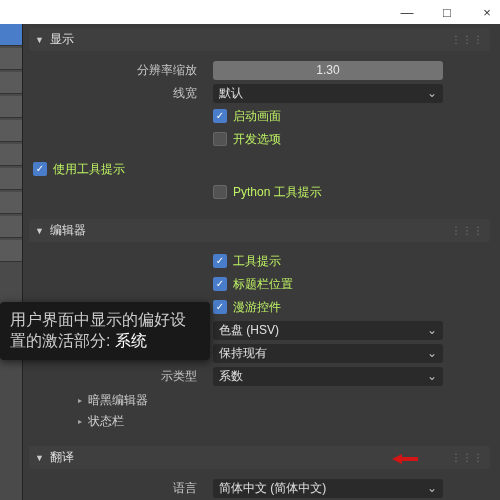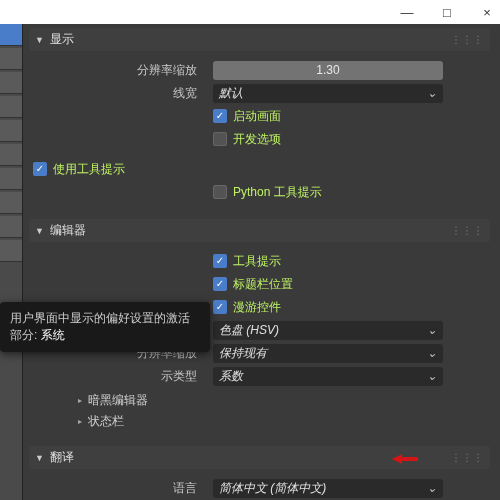--- a/index.html
+++ b/index.html
@@ -20,34 +20,34 @@
   .panel-header .tri { font-size: 9px; margin-right: 6px; color: #ccc; }
   .panel-header .title { flex: 1; font-size: 12px; color: #e0e0e0; }
   .panel-header .grip { color: #777; font-size: 10px; letter-spacing: 1px; }
   .panel-body { padding: 6px 4px 10px 4px; }
   
   .row { display: flex; align-items: center; margin: 3px 0; min-height: 20px; }
   .row .lbl { width: 180px; text-align: right; padding-right: 16px; color: #c8c8c8; font-size: 12px; }
   .row .ctrl { flex: 1; display: flex; align-items: center; }
   
   .num-field { background: #737373; border-radius: 3px; height: 19px; flex: 1; max-width: 230px; display: flex; align-items: center; justify-content: center; color: #e8e8e8; font-size: 12px; }
-  .dropdown { background: #2a2a2a; border-radius: 3px; height: 19px; flex: 1; max-width: 230px; display: flex; align-items: center; padding: 0 6px; color: #e0e0e0; font-size: 12px; position: relative; font-style: italic; }
+  .dropdown { background: #2a2a2a; border-radius: 3px; height: 19px; flex: 1; max-width: 230px; display: flex; align-items: center; padding: 0 6px; color: #e0e0e0; font-size: 12px; position: relative; }
   .dropdown::after { content: "⌄"; position: absolute; right: 6px; font-size: 12px; color: #bbb; }
   
   .check { display: flex; align-items: center; gap: 6px; }
   .cb { width: 14px; height: 14px; border-radius: 2px; display: flex; align-items: center; justify-content: center; font-size: 10px; line-height: 1; }
   .cb.on { background: #4a7dc9; color: #fff; }
   .cb.off { background: #535353; border: 1px solid #666; }
   .check .clabel { color: #bef264; font-size: 12px; }
   
   .sub-list { margin-left: 45px; margin-top: 4px; }
   .sub-item { display: flex; align-items: center; gap: 6px; padding: 2px 0; color: #d0d0d0; font-size: 12px; }
   .sub-item .tri { font-size: 8px; color: #aaa; }
   
-  .tooltip { position: absolute; left: 0; top: 302px; background: #191919; color: #ccc; padding: 8px 10px; font-size: 12px; border-radius: 4px; box-shadow: 0 2px 8px rgba(0,0,0,.6); z-index: 50; max-width: 210px; }
+  .tooltip { position: absolute; left: 0; top: 302px; background: #191919; color: #ccc; padding: 8px 10px; font-size: 16px; border-radius: 4px; box-shadow: 0 2px 8px rgba(0,0,0,.6); z-index: 50; max-width: 210px; }
   .tooltip .hl { color: #fff; }
   
   .arrow { position: absolute; left: 392px; top: 452px; width: 26px; height: 14px; z-index: 60; }
   .arrow svg { width: 100%; height: 100%; }
 </style>
 </head>
 <body>
 
 <div class="titlebar">
   <span class="win-btn">—</span>

